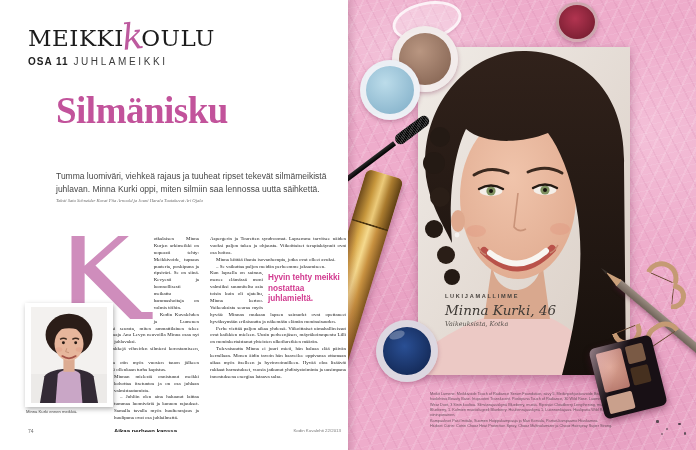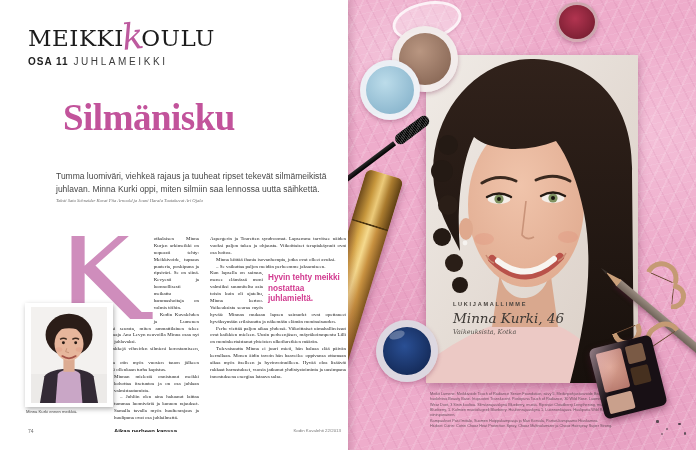--- a/index.html
+++ b/index.html
@@ -10,21 +10,21 @@
   
   .page.left{background:#ffffff;}
   .logo{position:absolute;left:28px;top:16px;line-height:1;}
   .logo-line{font-family:"DejaVu Serif",serif;font-size:23px;letter-spacing:.5px;color:#1c1c1c;font-weight:400;}
   .script-k{font-family:"DejaVu Serif",serif;font-style:italic;font-size:36px;color:#bd5a9e;
             display:inline-block;margin:0 -3px 0 -2px;position:relative;top:3px;transform:rotate(-6deg);}
   .series{margin-top:5px;font-family:"Liberation Sans",sans-serif;font-size:10px;color:#222;}
   .series-num{font-weight:700;letter-spacing:1px;}
   .series-topic{font-weight:400;letter-spacing:2.6px;color:#3c3c3c;margin-left:2px;}
 
-  .headline{position:absolute;left:55px;top:92px;margin:8px;font-weight:400;line-height:.96;}
+  .headline{position:absolute;left:55px;top:92px;margin:1px;font-weight:400;line-height:.96;}
   .hl-pink{font-family:"Liberation Serif",serif;font-weight:700;font-size:37px;color:#c2539b;letter-spacing:-.5px;}
   .hl-black{font-family:"Liberation Serif",serif;font-weight:400;font-size:37px;color:#161616;letter-spacing:-.5px;}
 
   .lead{position:absolute;left:56px;top:170px;width:286px;margin:0;
         font-family:"Liberation Sans",sans-serif;font-size:8.5px;line-height:1.5;color:#474747;}
   .byline{position:absolute;left:56px;top:198px;width:280px;margin:0;
           font-family:"Liberation Serif",serif;font-style:italic;font-size:4.6px;color:#6a6a6a;}
 
   .col{position:absolute;top:236px;height:196px;overflow:hidden;
        font-size:5px;line-height:1.38;color:#1b1b1b;text-align:justify;}
@@ -60,21 +60,21 @@
       repeating-linear-gradient(168deg, rgba(255,255,255,.09) 0 1px, rgba(255,255,255,0) 1px 8px),
       radial-gradient(ellipse 180px 120px at 18% 12%, rgba(255,255,255,.30), rgba(255,255,255,0) 70%),
       radial-gradient(ellipse 200px 160px at 85% 30%, rgba(255,228,240,.35), rgba(255,228,240,0) 70%),
       radial-gradient(ellipse 240px 200px at 70% 88%, rgba(205,115,160,.30), rgba(205,115,160,0) 70%),
       radial-gradient(ellipse 160px 140px at 8% 70%, rgba(213,125,168,.28), rgba(213,125,168,0) 70%),
       #eeaccb;
   }
   .page.right::before{content:"";position:absolute;left:0;top:0;bottom:0;width:9px;z-index:40;
     background:linear-gradient(90deg, rgba(92,28,60,.16), rgba(92,28,60,0));pointer-events:none;}
 
-  .model-photo{position:absolute;left:70px;top:47px;margin:8px;background:#fff;
+  .model-photo{position:absolute;left:70px;top:47px;margin:0;background:#fff;
                box-shadow:0 3px 9px rgba(110,40,80,.4);z-index:1;}
   .model-photo svg{display:block;}
   .model-overlay{position:absolute;left:27px;top:246px;z-index:3;}
   .overlay-label{font-family:"Liberation Sans",sans-serif;font-weight:700;font-size:5.6px;
                  letter-spacing:1.7px;color:#49443f;}
   .overlay-name{font-family:"DejaVu Serif",serif;font-style:italic;font-size:13.5px;
                 color:#3d3935;margin-top:3px;}
   .overlay-title{font-family:"DejaVu Serif",serif;font-style:italic;font-size:6.4px;
                  color:#55504b;margin-top:2px;}
 

